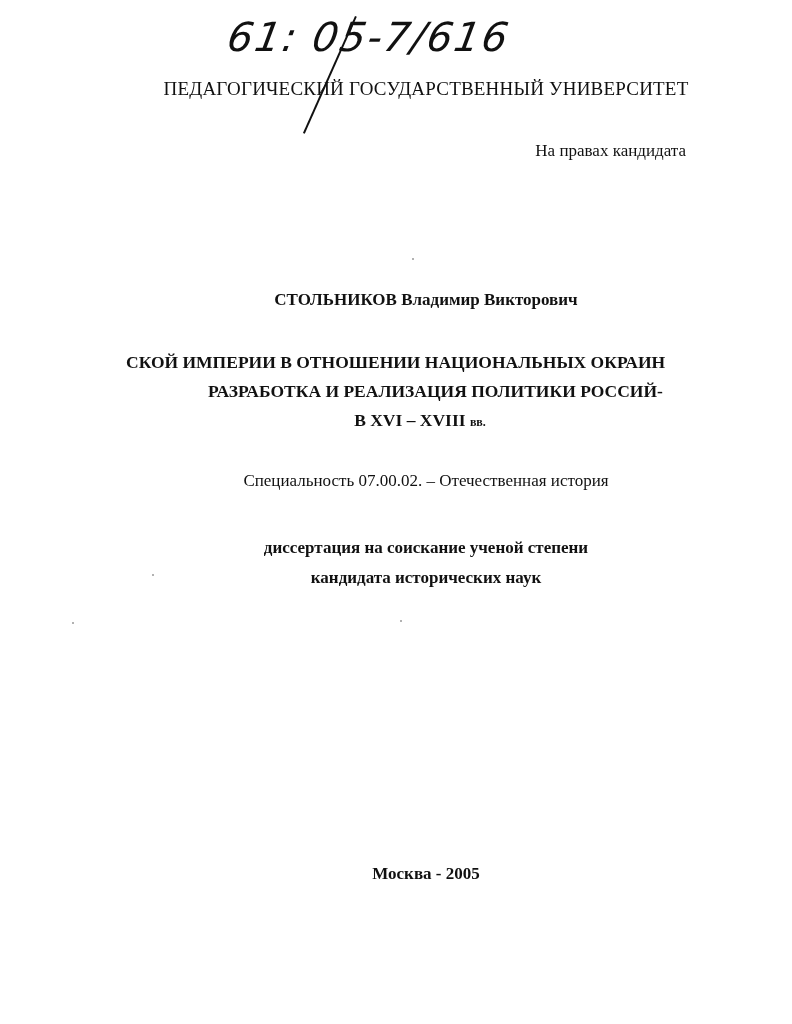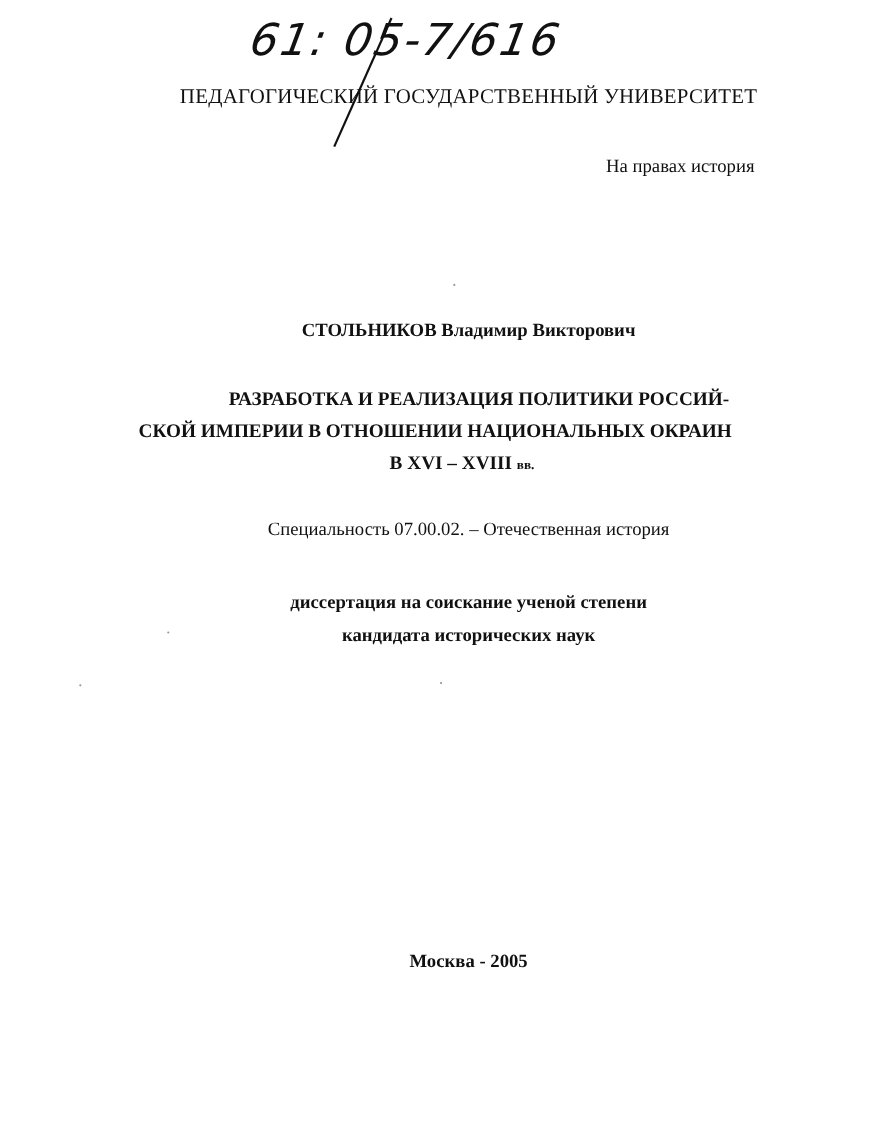--- a/index.html
+++ b/index.html
@@ -107,29 +107,29 @@
     }
   </style>
 </head>
 <body>
 
 <div class="abs handwritten">61: 05-7/616</div>
 <div class="abs slash-mark"></div>
 
 <div class="abs university">ПЕДАГОГИЧЕСКИЙ ГОСУДАРСТВЕННЫЙ УНИВЕРСИТЕТ</div>
 
-<div class="abs rights">На правах история</div>
+<div class="abs rights">На правах кандидата</div>
 
 <div class="abs speck" style="left:412px; top:258px;"></div>
 
 <div class="abs author">СТОЛЬНИКОВ Владимир Викторович</div>
 
 <div class="abs title-block">
+  <span class="title-line second">СКОЙ ИМПЕРИИ В ОТНОШЕНИИ НАЦИОНАЛЬНЫХ ОКРАИН</span>
   <span class="title-line first">РАЗРАБОТКА И РЕАЛИЗАЦИЯ ПОЛИТИКИ РОССИЙ-</span>
-  <span class="title-line second">СКОЙ ИМПЕРИИ В ОТНОШЕНИИ НАЦИОНАЛЬНЫХ ОКРАИН</span>
   <span class="title-line third"><span>В XVI – XVIII</span> <span class="small">вв.</span></span>
 </div>
 
 <div class="abs specialty">Специальность 07.00.02. – Отечественная история</div>
 
 <div class="abs degree">
   <span>диссертация на соискание ученой степени</span>
   <span>кандидата исторических наук</span>
 </div>
 

